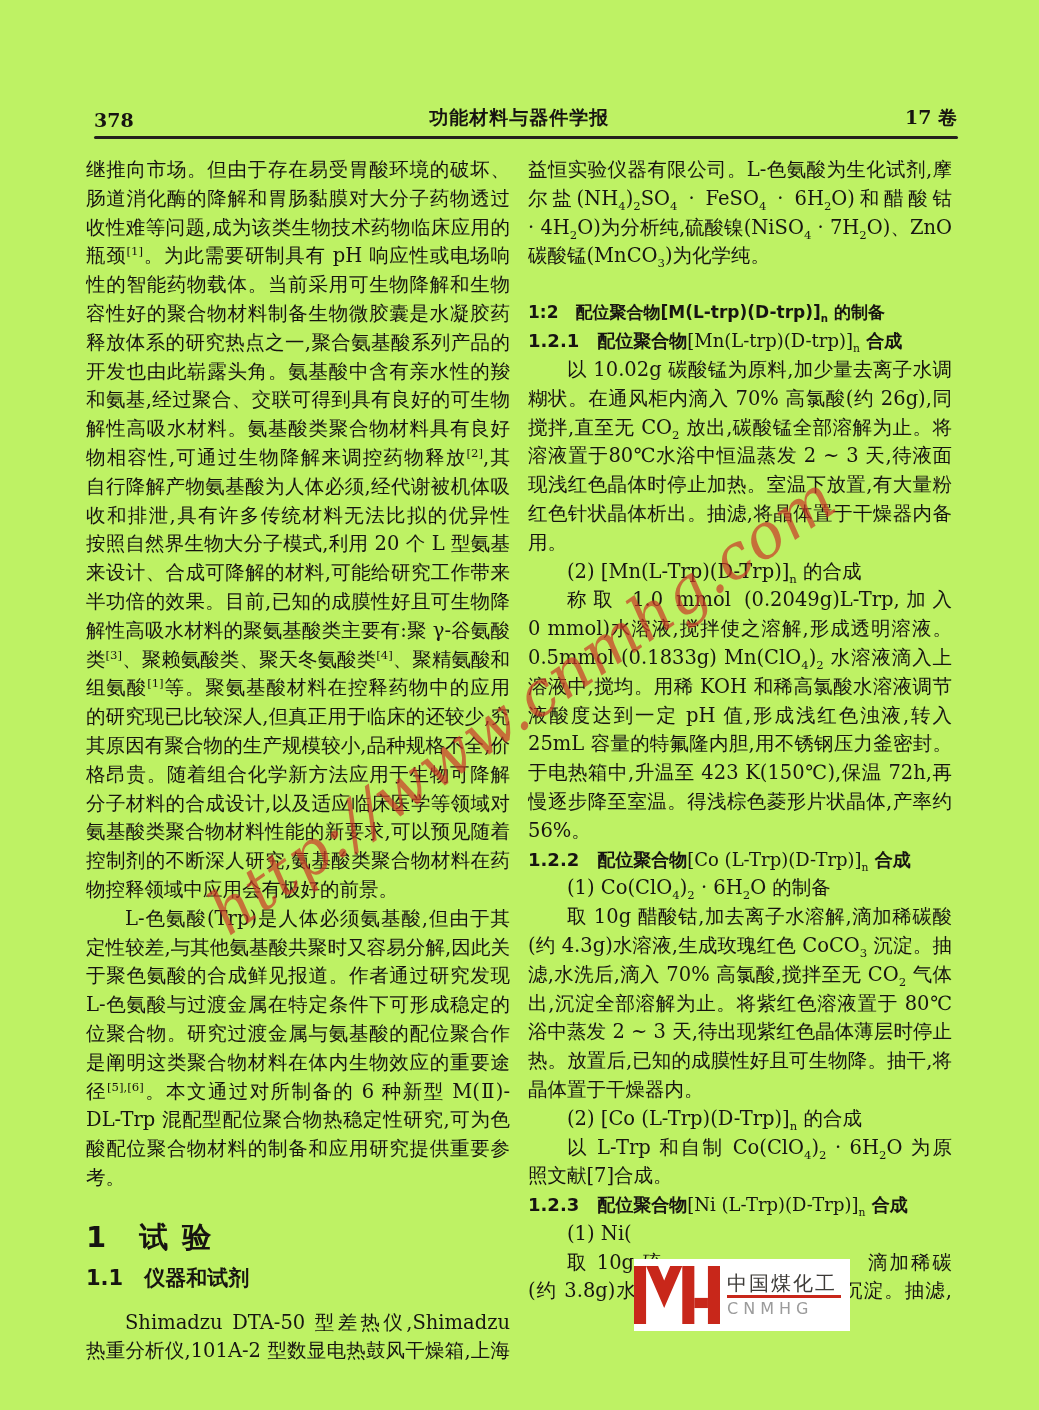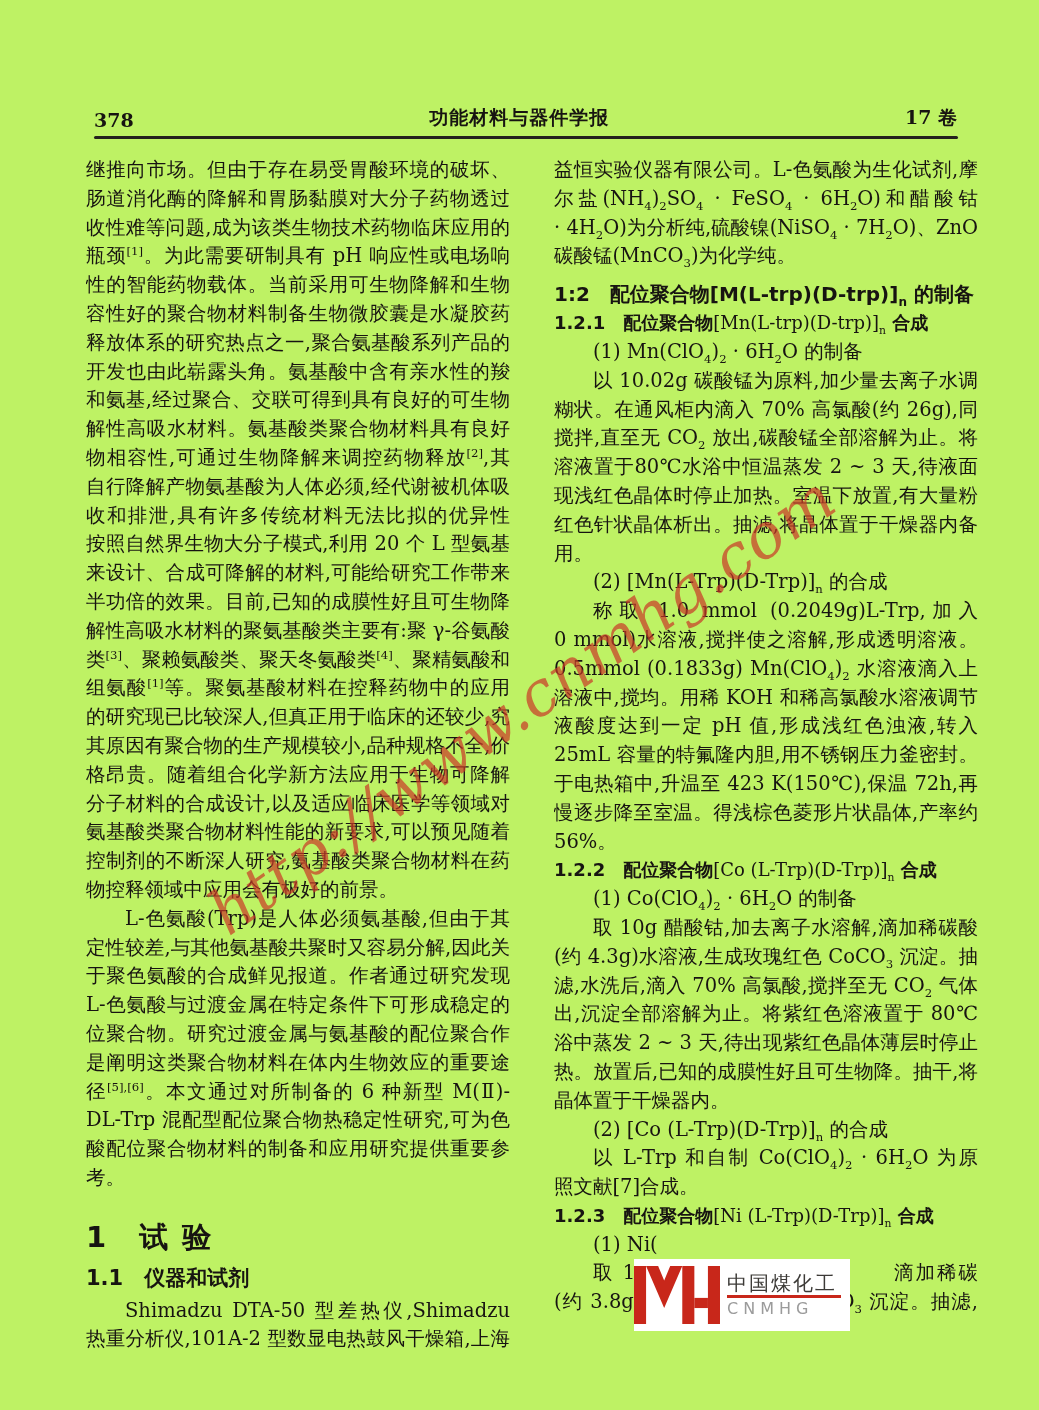--- a/index.html
+++ b/index.html
@@ -32,21 +32,21 @@
   #header-rule{
     position:absolute;
     left:94px; top:136px;
     width:864px; height:3px;
     background:#24211d;
     border-radius:2px;
   }
   
   .col{position:absolute; top:156px; width:424px;}
   #left-col{left:86px;}
-  #right-col{left:554px;}
+  #right-col{left:528px;}
   .ln{
     font-size:19.5px;
     line-height:28.8px;
     height:28.8px;
     overflow:hidden;
     text-align:justify;
     text-align-last:justify;
     white-space:normal;
   }
   .ln sup{font-size:60%; line-height:0;}
@@ -63,30 +63,30 @@
     margin-bottom:8px;
     text-align-last:left;
     letter-spacing:2px;
   }
   .h11{
     font-family:"DejaVu Sans","Liberation Sans",sans-serif;
     font-weight:bold;
     font-size:21px;
     line-height:30px;
     height:30px;
-    margin-bottom:4px;
+    margin-bottom:16px;
     text-align-last:left;
   }
   .h2{
     font-family:"DejaVu Sans","Liberation Sans",sans-serif;
     font-weight:bold;
-    font-size:20px;
+    font-size:17px;
     line-height:30px;
     height:30px;
-    margin-top:8px;
+    margin-top:26px;
     text-align-last:left;
   }
   .h3{
     font-family:"DejaVu Sans","Liberation Sans",sans-serif;
     font-weight:bold;
     font-size:18px;
     line-height:28.8px;
     height:28.8px;
     text-align-last:left;
   }
@@ -191,21 +191,20 @@
       <div class="ln ind">Shimadzu DTA-50 型差热仪,Shimadzu TGA-50</div>
       <div class="ln">热重分析仪,101A-2 型数显电热鼓风干燥箱,上海</div>
     </div>
   <div id="right-col" class="col">
       <div class="ln">益恒实验仪器有限公司。L-色氨酸为生化试剂,摩</div>
       <div class="ln">尔盐(NH<sub>4</sub>)<sub>2</sub>SO<sub>4</sub> · FeSO<sub>4</sub> · 6H<sub>2</sub>O)和醋酸钴(CoAc</div>
       <div class="ln">· 4H<sub>2</sub>O)为分析纯,硫酸镍(NiSO<sub>4</sub> · 7H<sub>2</sub>O)、ZnO 和</div>
       <div class="ln end">碳酸锰(MnCO<sub>3</sub>)为化学纯。</div>
       <div class="ln h2">1:2　配位聚合物[M(L-trp)(D-trp)]<sub>n</sub> 的制备</div>
       <div class="ln h3">1.2.1　配位聚合物<span class="fm">[Mn(L-trp)(D-trp)]<sub>n</sub></span> 合成</div>
-      <div class="ln ind end">(1) Mn(ClO<sub>4</sub>)<sub>2</sub> · 6H<sub>2</sub>O 的制备</div>
       <div class="ln ind">以 10.02g 碳酸锰为原料,加少量去离子水调成</div>
       <div class="ln">糊状。在通风柜内滴入 70% 高氯酸(约 26g),同时</div>
       <div class="ln">搅拌,直至无 CO<sub>2</sub> 放出,碳酸锰全部溶解为止。将</div>
       <div class="ln">溶液置于80℃水浴中恒温蒸发 2 ~ 3 天,待液面出</div>
       <div class="ln">现浅红色晶体时停止加热。室温下放置,有大量粉</div>
       <div class="ln">红色针状晶体析出。抽滤,将晶体置于干燥器内备</div>
       <div class="ln end">用。</div>
       <div class="ln ind end">(2) [Mn(L-Trp)(D-Trp)]<sub>n</sub> 的合成</div>
       <div class="ln ind">称取 1.0 mmol (0.2049g)L-Trp,加入 KOH(1.</div>
       <div class="ln">0 mmol)水溶液,搅拌使之溶解,形成透明溶液。将</div>

